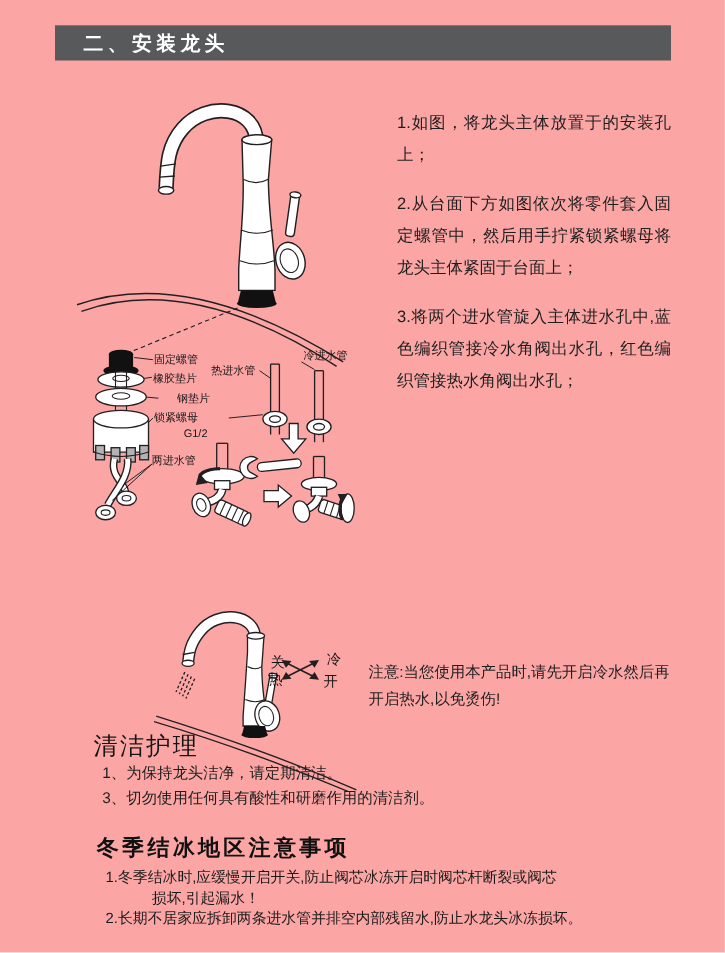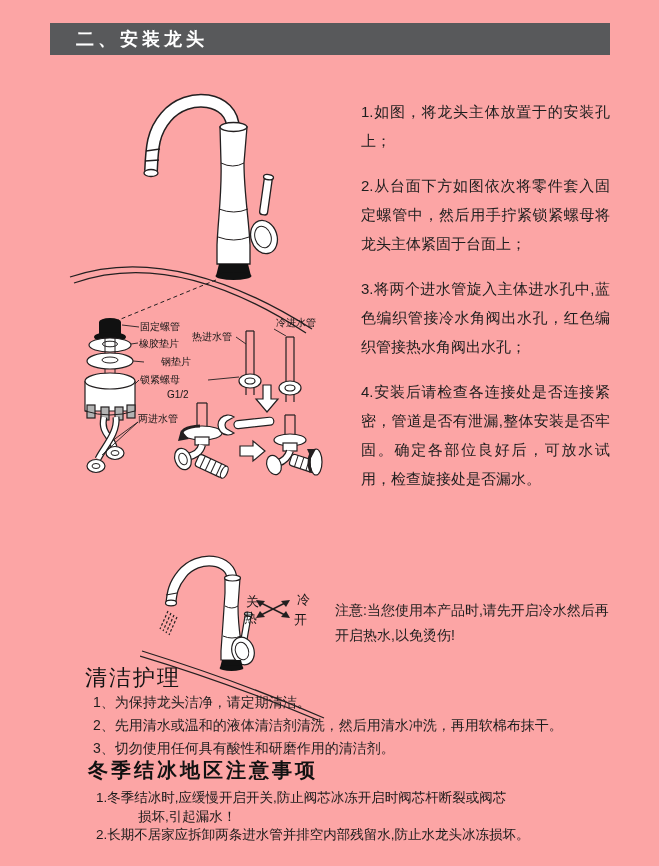--- a/index.html
+++ b/index.html
@@ -207,21 +207,20 @@
         <path d="M261,387 A6,13 0 0 1 261,368" stroke-width="3"></path>
         <polygon points="257,364 266,364 261,373" fill="#231f20" stroke="none"></polygon>
       </g>
     </g>
   </svg>
 
   <div class="abs steps">
     <p>1.如图，将龙头主体放置于的安装孔上；</p>
     <p>2.从台面下方如图依次将零件套入固定螺管中，然后用手拧紧锁紧螺母将龙头主体紧固于台面上；</p>
     <p>3.将两个进水管旋入主体进水孔中,蓝色编织管接冷水角阀出水孔，红色编织管接热水角阀出水孔；</p>
-    <p>4.安装后请检查各连接处是否连接紧密，管道是否有泄漏,整体安装是否牢固。确定各部位良好后，可放水试用，检查旋接处是否漏水。</p>
   </div>
 
   <span class="abs dlbl lbl-fixing">固定螺管</span>
   <span class="abs dlbl lbl-rubber">橡胶垫片</span>
   <span class="abs dlbl lbl-steel">钢垫片</span>
   <span class="abs dlbl lbl-locknut">锁紧螺母</span>
   <span class="abs dlbl lbl-hoses">两进水管</span>
   <span class="abs dlbl lbl-hot">热进水管</span>
   <span class="abs dlbl lbl-cold">冷进水管</span>
   <span class="abs dlbl lbl-g12">G1/2</span>
@@ -277,21 +276,20 @@
   <span class="abs ulbl lbl-open2">开</span>
 
   <div class="abs clean-h">清洁护理</div>
 
   <div class="abs note2">
     <div>注意:当您使用本产品时,请先开启冷水然后再</div>
     <div>开启热水,以免烫伤!</div>
   </div>
   <div class="abs clean-items">
     <div>1、为保持龙头洁净，请定期清洁。</div>
-    <div>2、先用清水或温和的液体清洁剂清洗，然后用清水冲洗，再用软棉布抹干。</div>
     <div>3、切勿使用任何具有酸性和研磨作用的清洁剂。</div>
   </div>
 
   <div class="abs winter-h">冬季结冰地区注意事项</div>
   <div class="abs winter-items">
     <div>1.冬季结冰时,应缓慢开启开关,防止阀芯冰冻开启时阀芯杆断裂或阀芯</div>
     <div class="indent">损坏,引起漏水！</div>
     <div>2.长期不居家应拆卸两条进水管并排空内部残留水,防止水龙头冰冻损坏。</div>
   </div>
 

